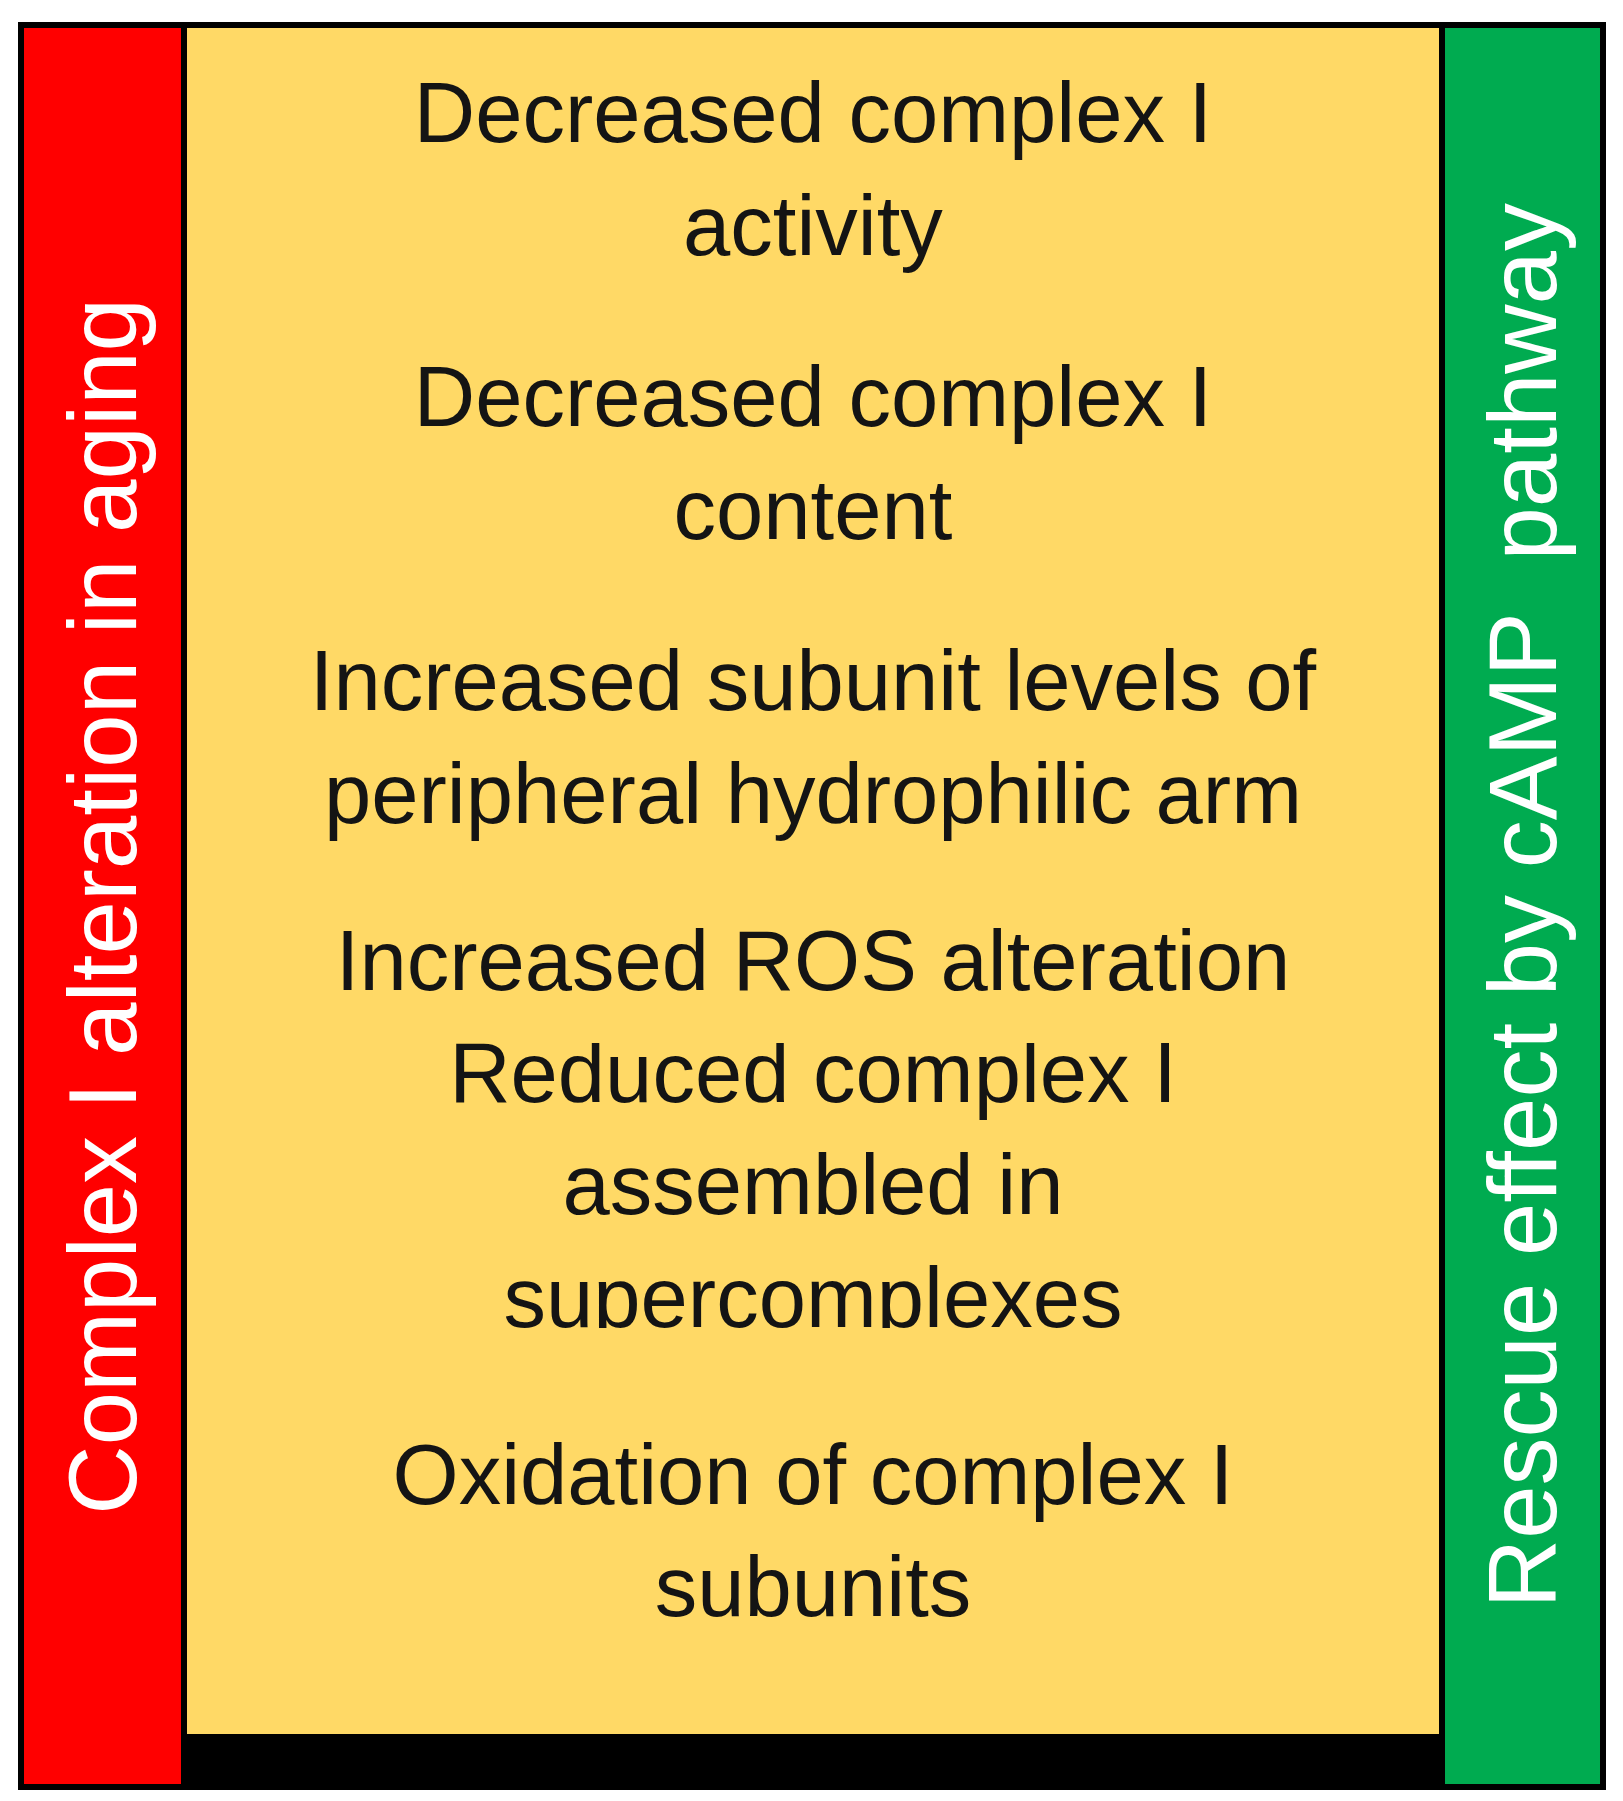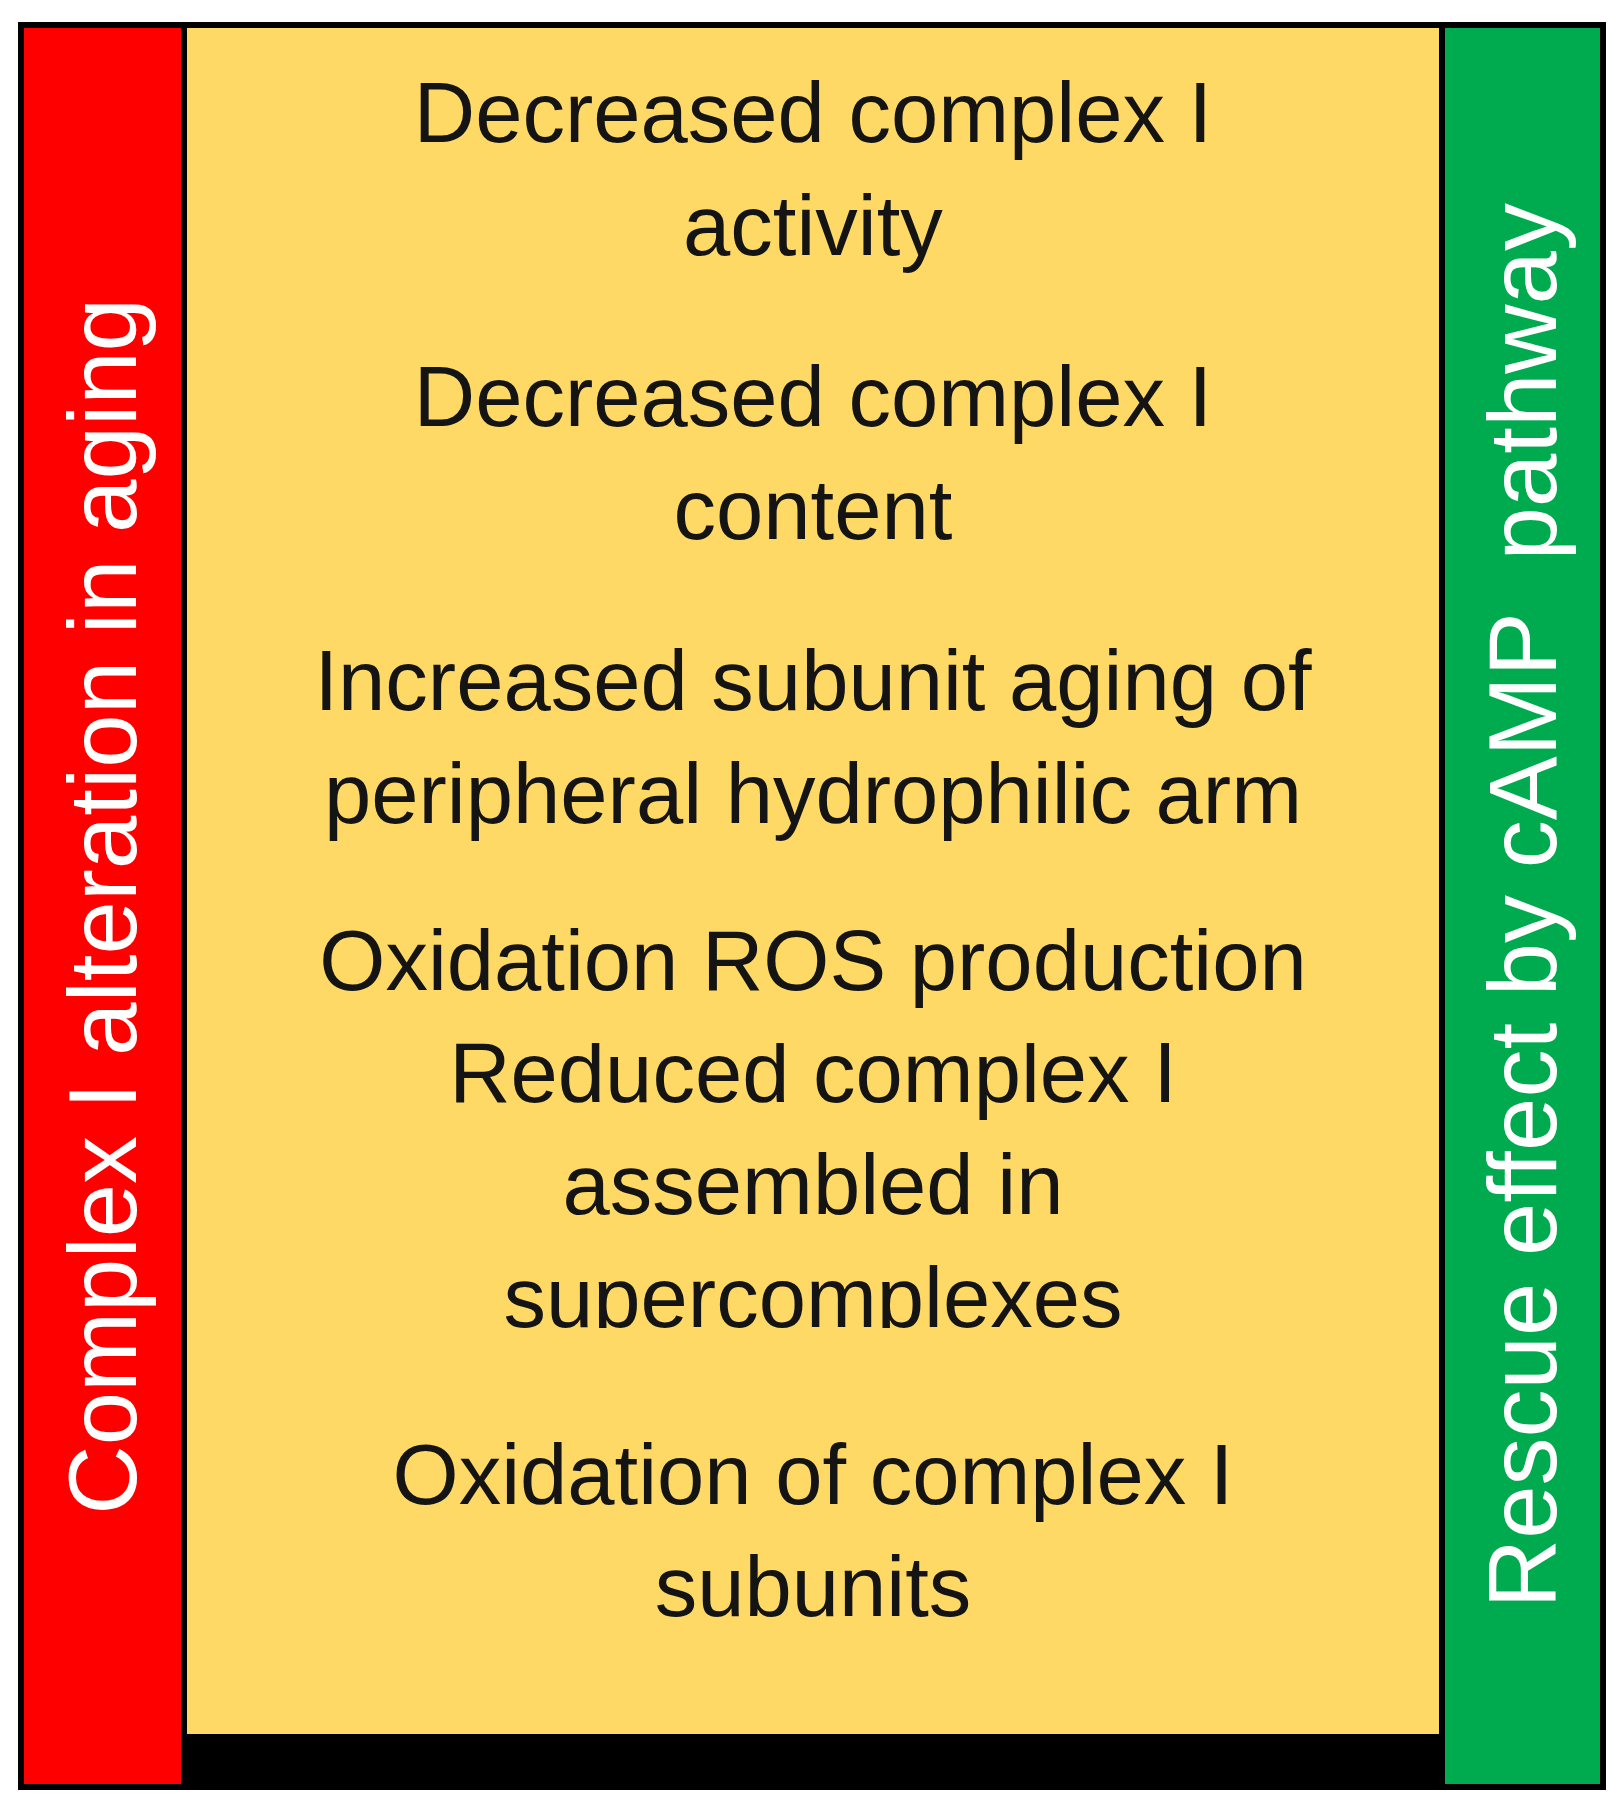--- a/index.html
+++ b/index.html
@@ -80,25 +80,25 @@
     <div class="rows">
       <div class="cell">
         <span class="cell-text">Decreased complex I
 activity</span>
       </div>
       <div class="cell">
         <span class="cell-text">Decreased complex I
 content</span>
       </div>
       <div class="cell">
-        <span class="cell-text">Increased subunit aging of
+        <span class="cell-text">Increased subunit levels of
 peripheral hydrophilic arm</span>
       </div>
       <div class="cell">
-        <span class="cell-text">Oxidation ROS production</span>
+        <span class="cell-text">Increased ROS alteration</span>
       </div>
       <div class="cell">
         <span class="cell-text">Reduced complex I
 assembled in
 supercomplexes</span>
       </div>
       <div class="cell">
         <span class="cell-text">Oxidation of complex I
 subunits</span>
       </div>

